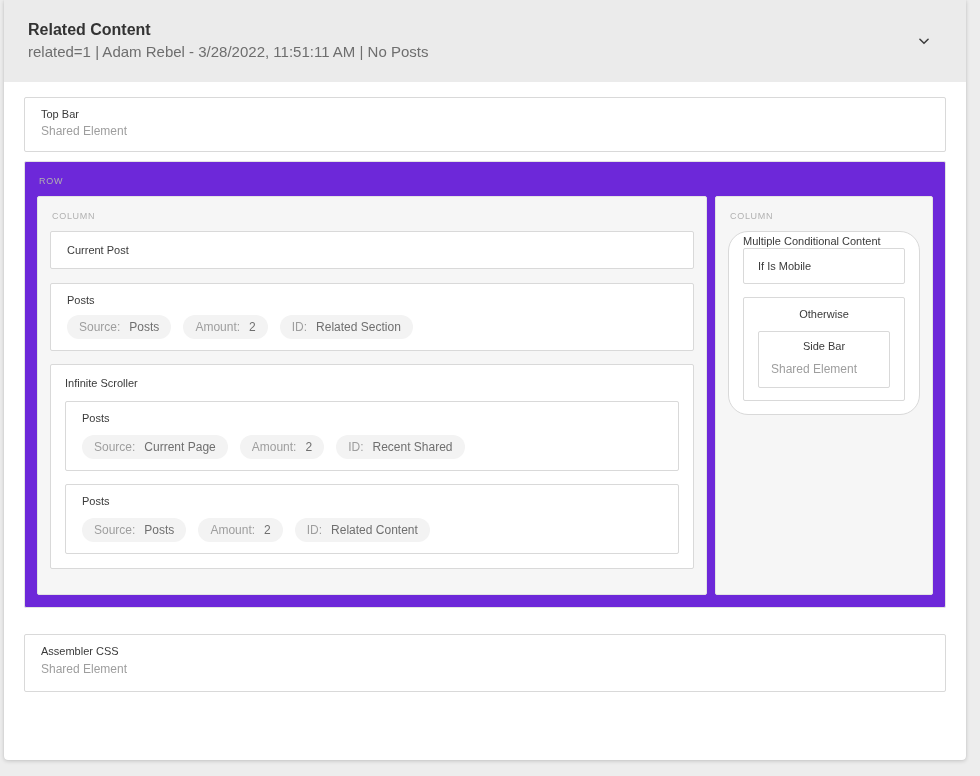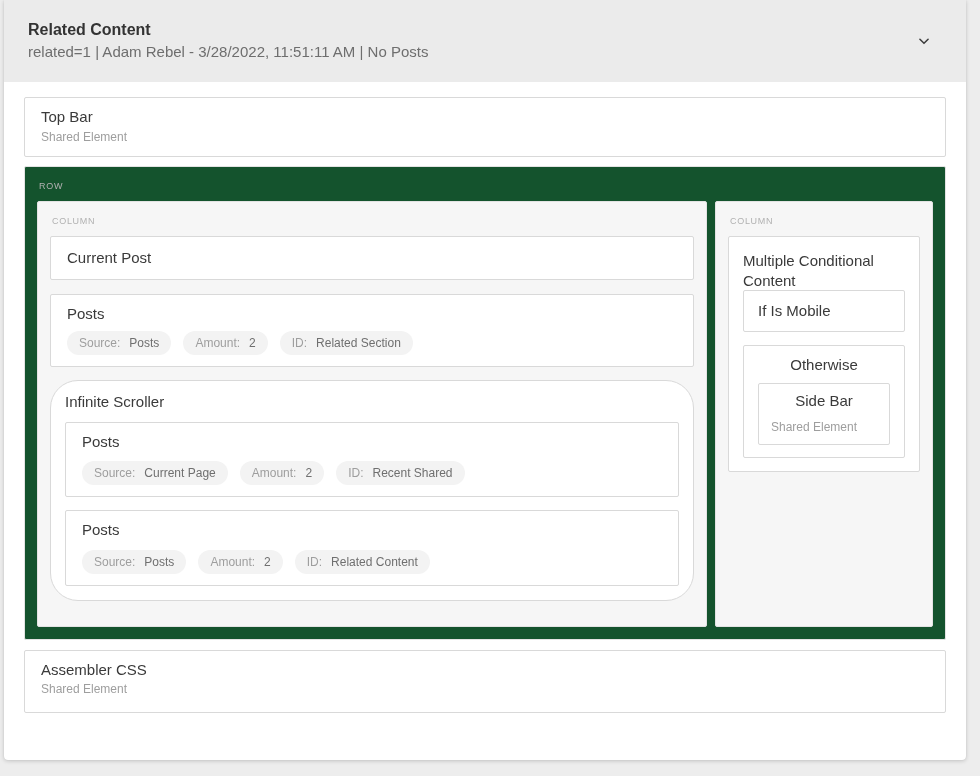--- a/index.html
+++ b/index.html
@@ -48,41 +48,41 @@
   }
   
   .panel-content { padding: 15px 20px 22px 20px; }
 
   .card {
     background: #ffffff;
     border: 1px solid #d9d9d9;
     border-radius: 2px;
   }
   .card-title {
-    font-size: 15px;
+    font-size: 11px;
     font-weight: 500;
     color: #3a3a3a;
     line-height: 1.3;
   }
   .card-sub {
     font-size: 12px;
     color: #9e9e9e;
     margin-top: 3px;
     line-height: 1.3;
   }
 
   .tb-card { padding: 9px 16px 11px; margin-bottom: 9px; }
 
   
   .row-container {
-    background: #14532d;
+    background: #6d28d9;
     border: 1px solid #e3e3e3;
     border-radius: 2px;
     padding: 12px;
-    margin-bottom: 10px;
+    margin-bottom: 26px;
   }
   .zone-label {
     font-size: 9px;
     letter-spacing: 0.7px;
     color: #b1b1b1;
     text-transform: uppercase;
     margin: 2px 0 10px 2px;
   }
   .columns { display: flex; gap: 8px; align-items: stretch; }
   .column-container {
@@ -104,29 +104,29 @@
     padding: 5px 12px;
     font-size: 12px;
     display: flex;
     gap: 9px;
     align-items: center;
     white-space: nowrap;
   }
   .chip-label { color: #9e9e9e; }
   .chip-value { color: #6f6f6f; }
 
-  .container-card { padding: 11px 14px 14px; margin-bottom: 13px; border-radius: 28px; }
+  .container-card { padding: 11px 14px 14px; margin-bottom: 13px; }
   .container-card .card-title { margin-bottom: 10px; }
   .nested-posts-card { padding: 9px 16px 11px; margin-bottom: 13px; }
   .nested-posts-card:last-child { margin-bottom: 0; }
 
   .cfs-card { padding: 9px 16px 11px; margin-bottom: 0; }
 
   
-  .mcc-card { padding: 14px 14px 13px; margin-bottom: 0; }
+  .mcc-card { padding: 2px 14px 13px; margin-bottom: 0; border-radius: 20px; }
   .ifmobile-card { padding: 10px 14px; margin-bottom: 13px; }
   .otherwise-card { padding: 9px 14px 12px; }
   .otherwise-card .card-title { margin-bottom: 9px; text-align: center; }
   .sidebar-card { padding: 7px 12px 9px; }
 
   
   .assembler-card { padding: 9px 16px 14px; margin-bottom: 14px; }
 </style>
 </head>
 <body>

